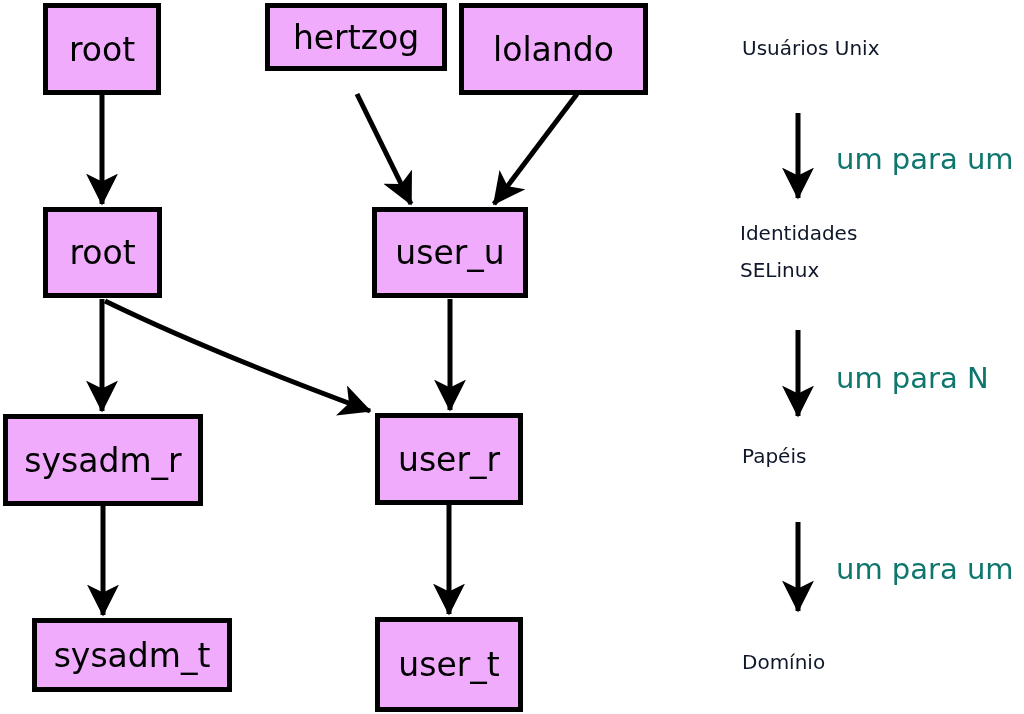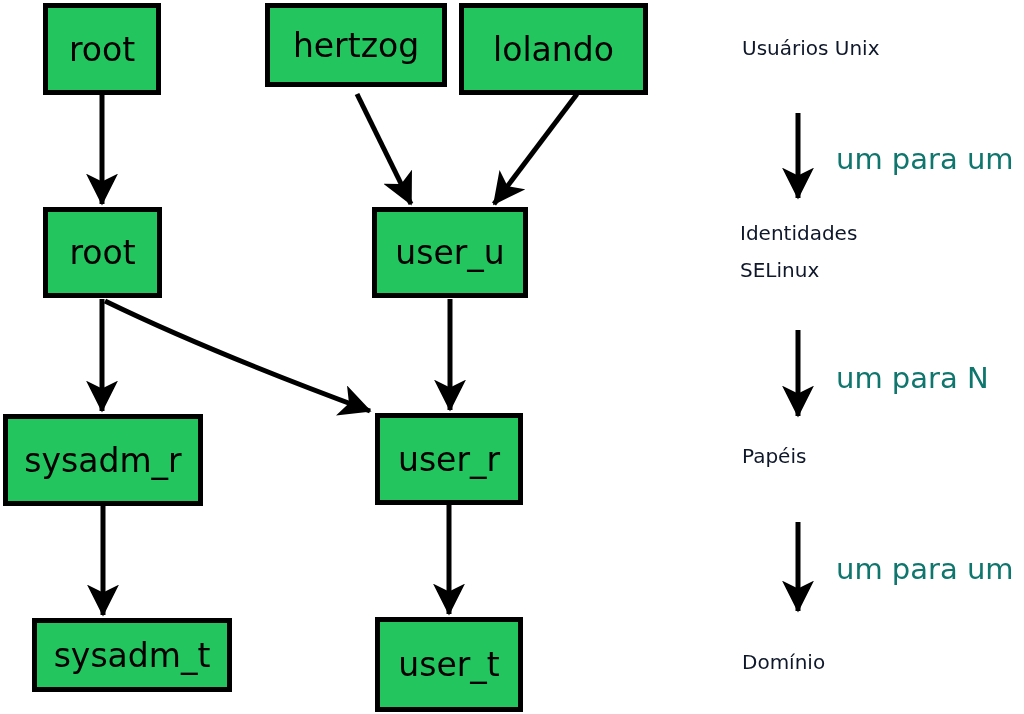--- a/index.html
+++ b/index.html
@@ -13,31 +13,31 @@
     overflow: hidden;
   }
   .arrow-layer {
     position: absolute;
     left: 0; top: 0;
     width: 1024px; height: 714px;
   }
   .node {
     position: absolute;
     border: 5px solid #000;
-    background: #22c55e;
+    background: #f0abfc;
     display: flex;
     align-items: center;
     justify-content: center;
     font-size: 33px;
     color: #000;
     white-space: nowrap;
   }
   
   .n-root-unix   { left: 43px;  top: 3px;   width: 118px; height: 92px; }
-  .n-hertzog     { left: 265px; top: 3px;   width: 182px; height: 84px; }
+  .n-hertzog     { left: 265px; top: 3px;   width: 182px; height: 68px; }
   .n-lolando     { left: 459px; top: 3px;   width: 189px; height: 92px; }
   .n-root-sel    { left: 43px;  top: 207px; width: 119px; height: 91px; }
   .n-user-u      { left: 372px; top: 207px; width: 156px; height: 91px; }
   .n-sysadm-r    { left: 3px;   top: 414px; width: 200px; height: 92px; }
   .n-user-r      { left: 375px; top: 413px; width: 148px; height: 92px; }
   .n-sysadm-t    { left: 9px;   top: 618px; width: 200px; height: 74px; margin-left: 23px; }
   .n-user-t      { left: 375px; top: 617px; width: 148px; height: 95px; text-align: right; }
 
   .legend-title {
     position: absolute;

